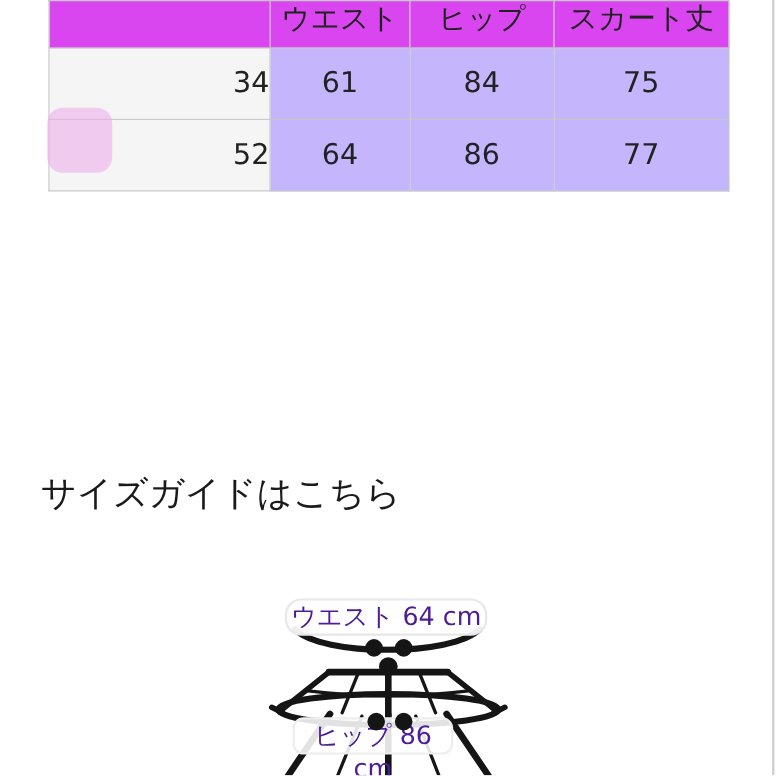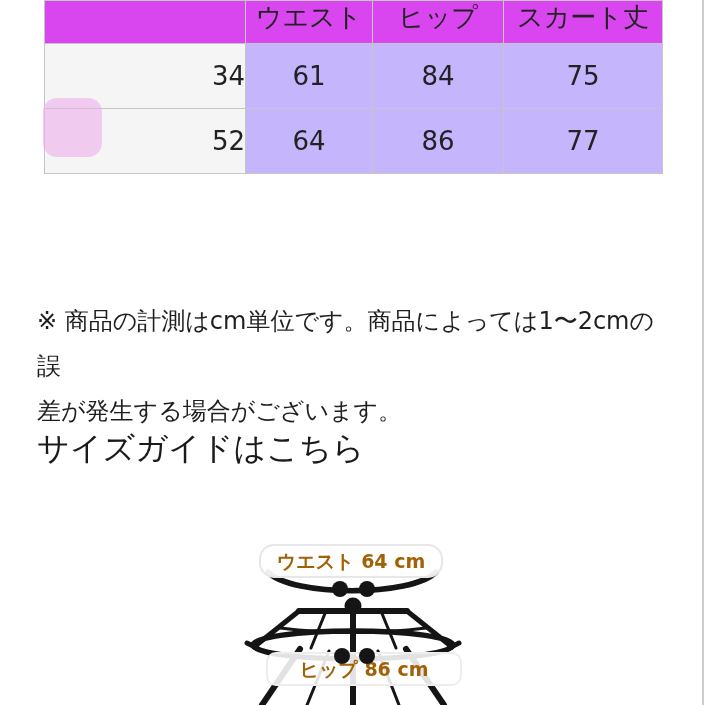--- a/index.html
+++ b/index.html
@@ -35,25 +35,25 @@
   }
   .size-guide-link {
     position:absolute; left:37px; top:433px; font-size:32px; line-height:30px;
     color:#1a1a1a; cursor:pointer;
   }
   
   .diagram-svg { position:absolute; left:0; top:530px; }
   .overlay-svg { position:absolute; left:0; top:530px; pointer-events:none; }
   .pill {
     position:absolute; box-sizing:border-box; text-align:center;
-    font-weight:bold; font-size:19px; color:#a16207;
+    font-weight:normal; font-size:23px; color:#4c1d95;
     background:rgba(255,255,255,0.93); border:2px solid #e7e7e7;
   }
   .pill-waist { left:259px; top:544px; width:184px; height:34px; line-height:30px; border-radius:15px; }
-  .pill-hip   { left:266px; top:652px; width:196px; height:34px; line-height:30px; border-radius:10px; border-color:#ededed; background:rgba(255,255,255,0.88); }
+  .pill-hip   { left:266px; top:652px; width:146px; height:34px; line-height:30px; border-radius:10px; border-color:#ededed; background:rgba(255,255,255,0.88); }
   
   .page-right-border {
     position:absolute; left:702px; top:0; width:2px; height:705px; background:#cdcdcd;
   }
 </style>
 </head>
 <body>
 
 <div class="screen">
 
@@ -83,24 +83,20 @@
         <th>52</th>
         <td>64</td>
         <td>86</td>
         <td>77</td>
       </tr>
     </tbody>
   </table>
 
   <div class="highlight-marker"></div>
 
-  <div class="note-block">
-    <div>※ 商品の計測はcm単位です。商品によっては1〜2cmの誤</div>
-    <div>差が発生する場合がございます。</div>
-  </div>
 
   <div class="size-guide-link">サイズガイドはこちら</div>
 
   <svg class="diagram-svg" width="705" height="175" viewBox="0 530 705 175">
     <g fill="none" stroke="#151515" stroke-linecap="round">
 
       <ellipse cx="352" cy="575" rx="81" ry="14" stroke="#e2e2e2" stroke-width="2.5"></ellipse>
 
       <path d="M 268 572 C 292 597, 412 597, 436 572" stroke-width="5.5"></path>
       <circle cx="340" cy="589" r="8" fill="#151515" stroke="none"></circle>

